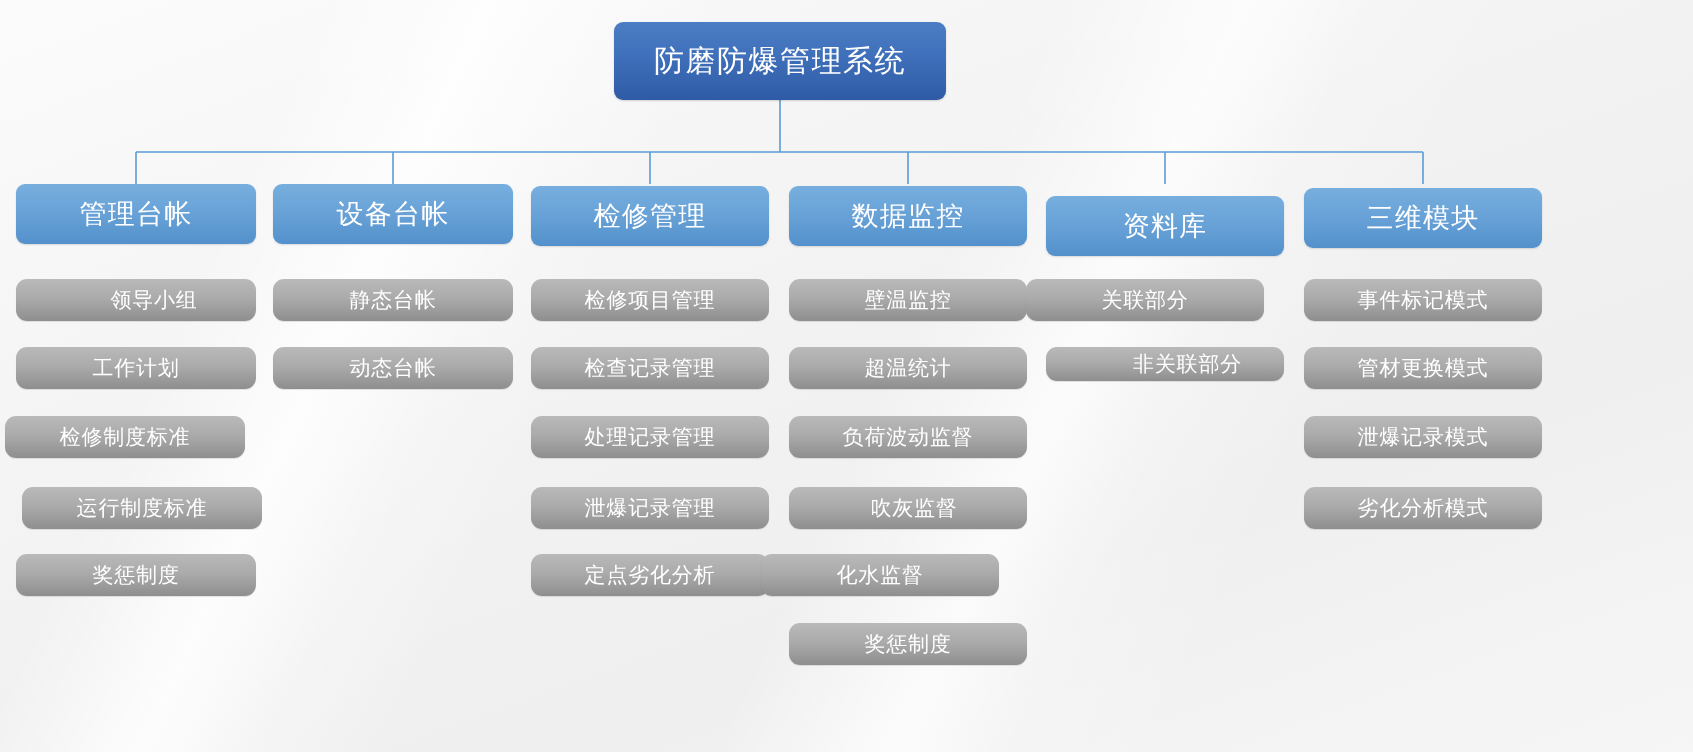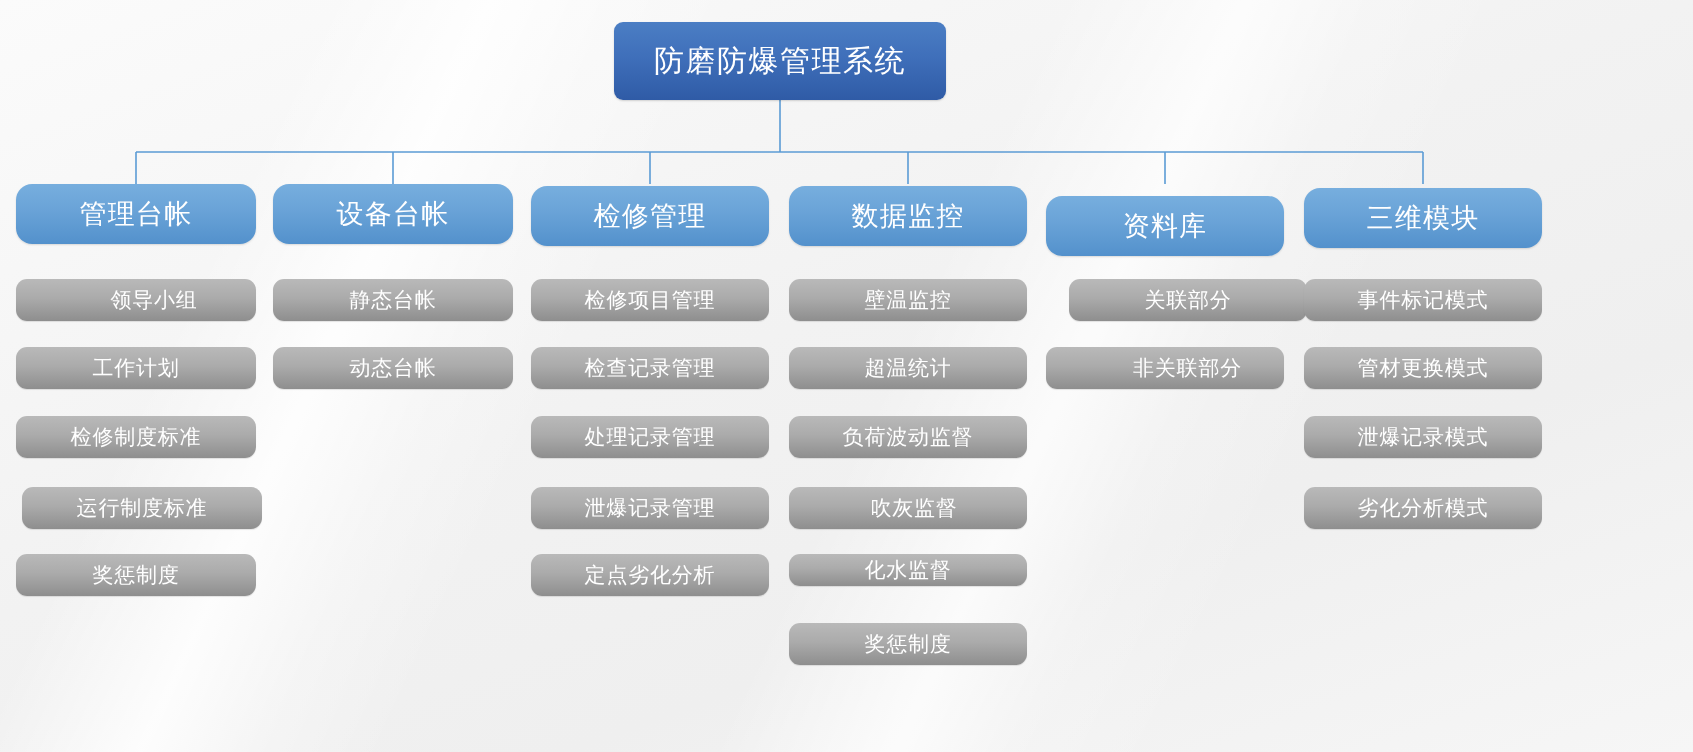--- a/index.html
+++ b/index.html
@@ -57,21 +57,21 @@
   .node-root {
     background: linear-gradient(180deg, #4b7ec4 0%, #3f6fba 45%, #2f5ba6 100%);
     border-radius: 9px;
     font-size: 30px;
     box-shadow: 0 1px 2px rgba(0,0,0,0.16);
     letter-spacing: 1.5px;
   }
 
   .node-cat {
     background: linear-gradient(180deg, #77aede 0%, #6ba4d8 40%, #5391cc 100%);
-    border-radius: 16px;
+    border-radius: 9px;
     font-size: 27px;
     box-shadow: 0 1px 2px rgba(0,0,0,0.13);
     letter-spacing: 1.2px;
   }
 
   .node-leaf {
     background: linear-gradient(180deg, #b9b9b9 0%, #ababab 45%, #8e8e8e 100%);
     border-radius: 11px;
     font-size: 21px;
     box-shadow: 0 1px 1px rgba(0,0,0,0.10);
@@ -102,21 +102,21 @@
 
   <div class="node node-cat" style="left:16px; top:184px; width:240px; height:60px;">
     <span>管理台帐</span>
   </div>
   <div class="node node-leaf" style="left:16px; top:279px; width:240px; height:42px;padding-left:36px;">
     <span>领导小组</span>
   </div>
   <div class="node node-leaf" style="left:16px; top:347px; width:240px; height:42px;">
     <span>工作计划</span>
   </div>
-  <div class="node node-leaf" style="left:16px; top:416px; width:240px; height:42px;">
+  <div class="node node-leaf" style="left:5px; top:416px; width:240px; height:42px;">
     <span>检修制度标准</span>
   </div>
   <div class="node node-leaf" style="left:16px; top:487px; width:240px; height:42px;margin-left:6px;">
     <span>运行制度标准</span>
   </div>
   <div class="node node-leaf" style="left:16px; top:554px; width:240px; height:42px;">
     <span>奖惩制度</span>
   </div>
 
   <div class="node node-cat" style="left:273px; top:184px; width:240px; height:60px;">
@@ -156,34 +156,34 @@
   </div>
   <div class="node node-leaf" style="left:789px; top:347px; width:238px; height:42px;">
     <span>超温统计</span>
   </div>
   <div class="node node-leaf" style="left:789px; top:416px; width:238px; height:42px;">
     <span>负荷波动监督</span>
   </div>
   <div class="node node-leaf" style="left:789px; top:487px; width:238px; height:42px;padding-left:12px;">
     <span>吹灰监督</span>
   </div>
-  <div class="node node-leaf" style="left:789px; top:554px; width:238px; height:32px;">
+  <div class="node node-leaf" style="left:761px; top:554px; width:238px; height:42px;">
     <span>化水监督</span>
   </div>
   <div class="node node-leaf" style="left:789px; top:623px; width:238px; height:42px;">
     <span>奖惩制度</span>
   </div>
 
   <div class="node node-cat" style="left:1046px; top:196px; width:238px; height:60px;">
     <span>资料库</span>
   </div>
-  <div class="node node-leaf" style="left:1069px; top:279px; width:238px; height:42px;">
+  <div class="node node-leaf" style="left:1026px; top:279px; width:238px; height:42px;">
     <span>关联部分</span>
   </div>
-  <div class="node node-leaf" style="left:1046px; top:347px; width:238px; height:42px;padding-left:45px;">
+  <div class="node node-leaf" style="left:1046px; top:347px; width:238px; height:34px;padding-left:45px;">
     <span>非关联部分</span>
   </div>
 
   <div class="node node-cat" style="left:1304px; top:188px; width:238px; height:60px;">
     <span>三维模块</span>
   </div>
   <div class="node node-leaf" style="left:1304px; top:279px; width:238px; height:42px;">
     <span>事件标记模式</span>
   </div>
   <div class="node node-leaf" style="left:1304px; top:347px; width:238px; height:42px;">

